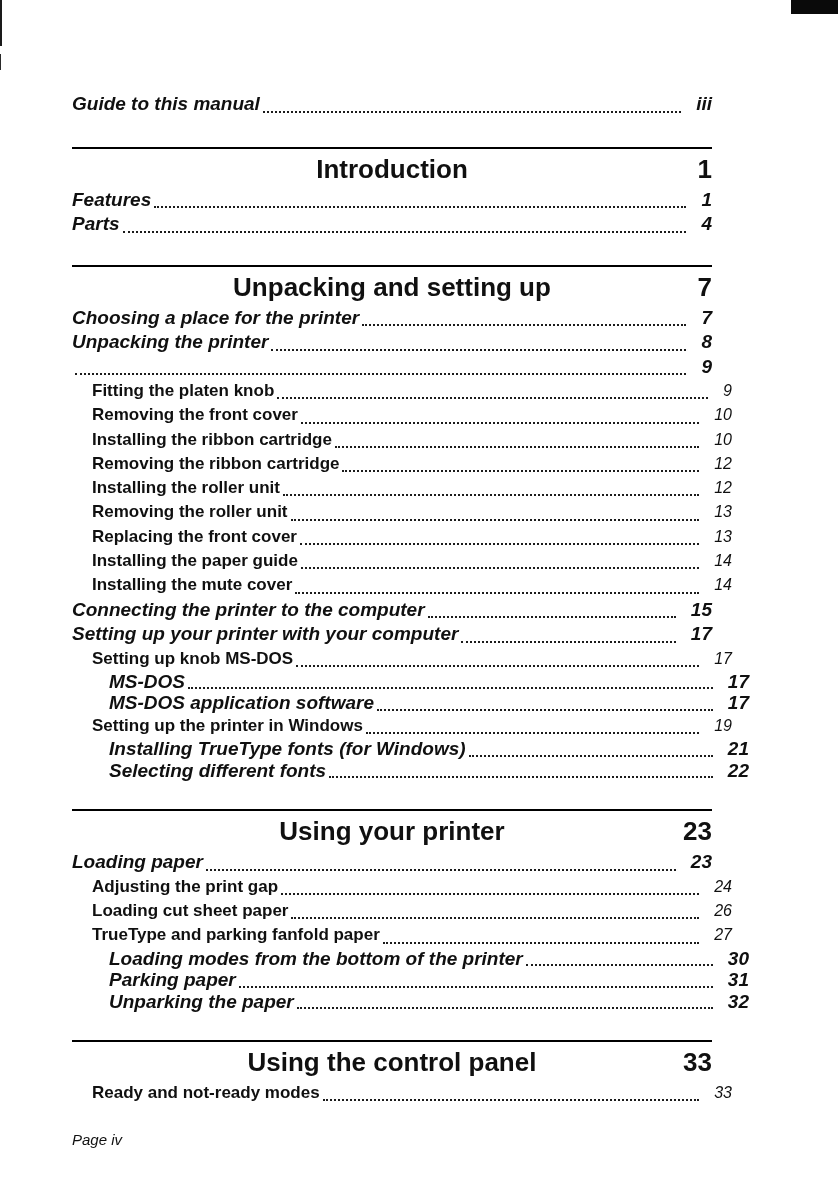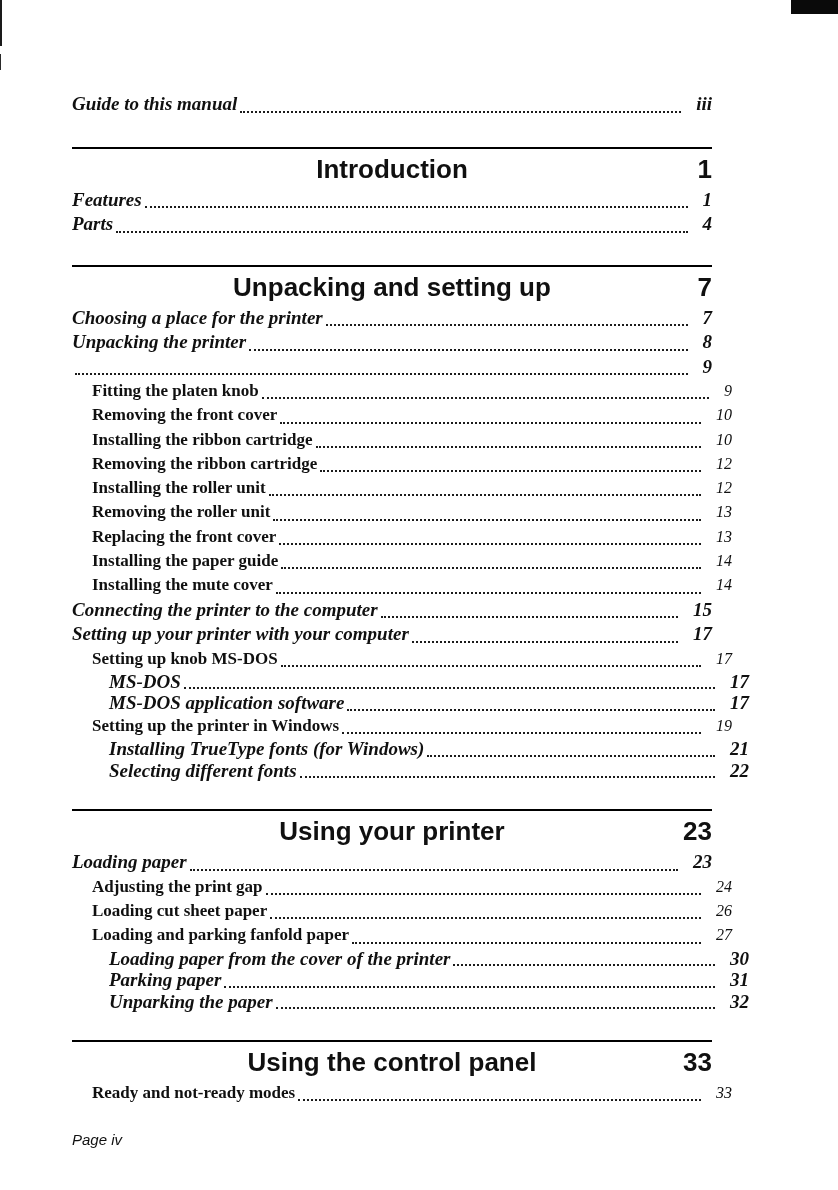--- a/index.html
+++ b/index.html
@@ -32,21 +32,20 @@
   .content {
     position: absolute;
     left: 72px; top: 92px;
     width: 640px;
   }
 
   
   .entry {
     display: flex;
     width: 100%;
-    font-family: Liberation Serif, serif;
   }
   .entry .t { white-space: nowrap; }
   .entry .dots {
     flex: 1;
     margin: 0 3px 4px 3px;
     border-bottom: 2px dotted #1b1b1b;
     align-self: flex-end;
     min-width: 12px;
   }
   .entry .p {
@@ -256,26 +255,26 @@
           <span class="t">Adjusting the print gap</span>
           <span class="dots"></span>
           <span class="p">24</span>
         </div>
         <div class="entry l2">
           <span class="t">Loading cut sheet paper</span>
           <span class="dots"></span>
           <span class="p">26</span>
         </div>
         <div class="entry l2">
-          <span class="t">Loading and parking fanfold paper</span>
+          <span class="t">TrueType and parking fanfold paper</span>
           <span class="dots"></span>
           <span class="p">27</span>
         </div>
         <div class="entry l3">
-          <span class="t">Loading paper from the cover of the printer</span>
+          <span class="t">Loading modes from the bottom of the printer</span>
           <span class="dots"></span>
           <span class="p">30</span>
         </div>
         <div class="entry l3">
           <span class="t">Parking paper</span>
           <span class="dots"></span>
           <span class="p">31</span>
         </div>
         <div class="entry l3">
           <span class="t">Unparking the paper</span>

